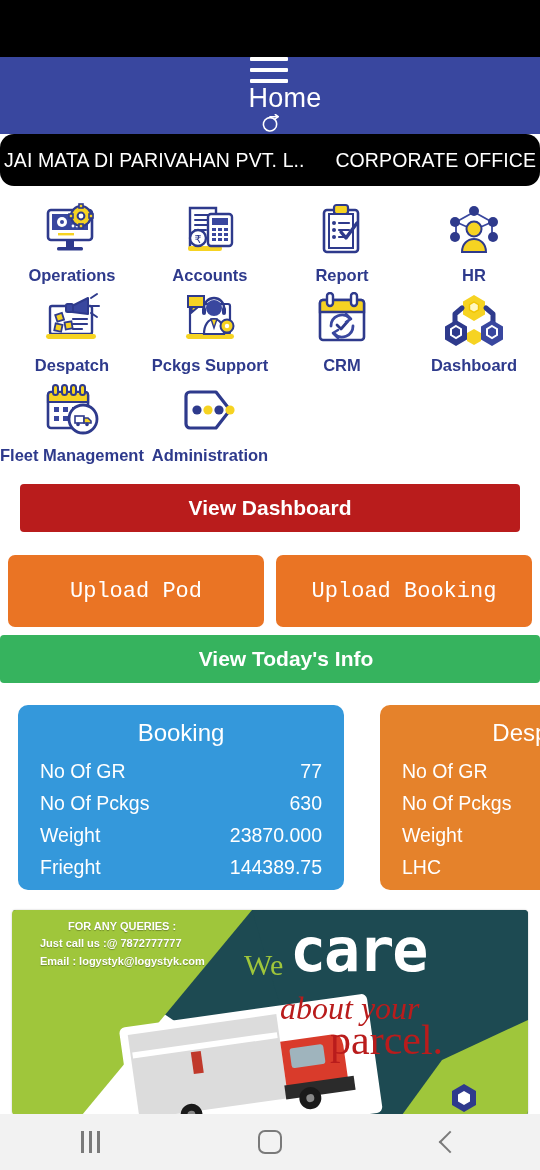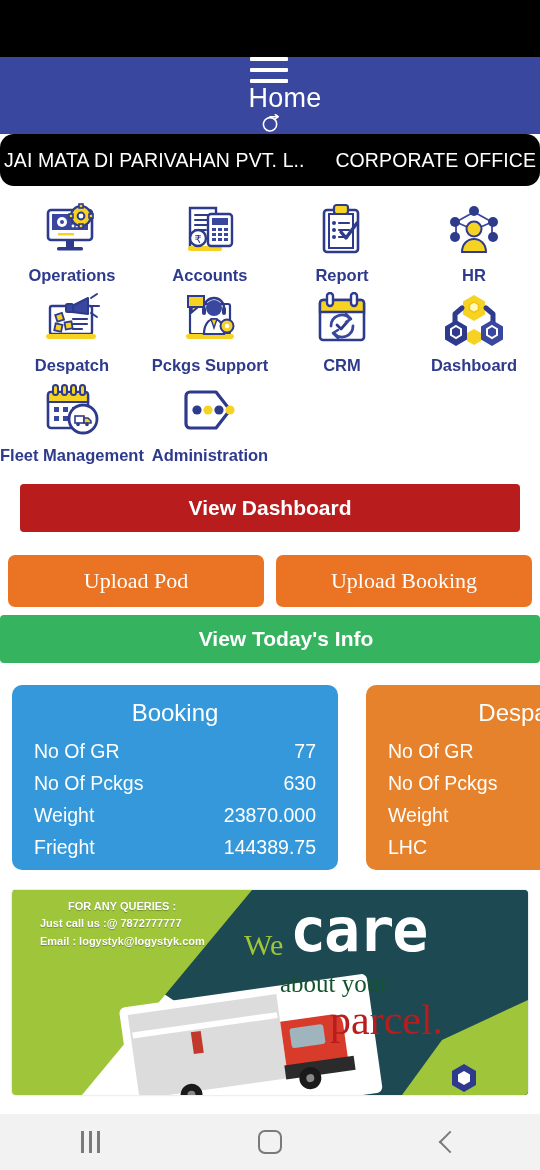--- a/index.html
+++ b/index.html
@@ -55,34 +55,34 @@
   .btn-dashboard {
     margin:14px 20px 0 20px; height:48px; background:#b91c1c; color:#fff;
     border:none; border-radius:4px; width:calc(100% - 40px);
     font-size:21px; font-weight:bold; font-family:inherit; cursor:pointer;
     display:flex; align-items:center; justify-content:center;
   }
   .upload-row {
     display:flex; gap:12px; margin:23px 8px 0 8px;
   }
   .btn-upload {
-    flex:1; height:52px; background:#ea7424; color:#fff; border:none;
-    border-radius:7px; font-size:22px; font-family:Liberation Serif, serif; cursor:pointer;
+    flex:1; height:72px; background:#ea7424; color:#fff; border:none;
+    border-radius:7px; font-size:22px; font-family:Liberation Mono, monospace; cursor:pointer;
     display:flex; align-items:center; justify-content:center;
   }
   .btn-today {
     margin:8px 0 0 0; width:100%; height:48px; background:#36b35e; color:#fff;
     border:none; border-radius:4px; font-size:21px; font-weight:bold;
     font-family:inherit; cursor:pointer;
     display:flex; align-items:center; justify-content:center;padding-left:32px;
   }
 
   
   .cards-scroll {
-    margin-top:22px; display:flex; gap:28px; padding-left:12px;
+    margin-top:22px; display:flex; gap:36px; padding-left:18px;
     overflow-x:hidden; height:185px;
   }
   .stat-card {
     min-width:326px; width:326px; border-radius:10px; padding:14px 22px 12px 22px;
     color:#fff; flex-shrink:0;
   }
   .stat-card.blue { background:#3498db; }
   .stat-card.orange { background:#e5822b; }
   .stat-title { text-align:center; font-size:24px; margin-bottom:8px; font-weight:normal; }
   .stat-row {
@@ -107,22 +107,22 @@
   .promo-we {
     position:absolute; left:232px; top:38px; z-index:5;
     color:#9fc63b; font-family:"Liberation Serif", serif; font-size:30px;
   }
   .promo-care {
     position:absolute; left:278px; top:10px; z-index:5; color:#fff;
     font-family:"DejaVu Sans Mono", monospace; font-size:60px; font-weight:bold;
     letter-spacing:-2px; line-height:1;
   }
   .promo-about {
-    position:absolute; left:268px; top:80px; z-index:5; color:#14532d;
-    font-family:"Liberation Serif", serif; font-size:25px; 
+    position:absolute; left:268px; top:80px; z-index:5; color:#b91c1c;
+    font-family:"Liberation Serif", serif; font-size:32px; font-style:italic;
   }
   .promo-parcel {
     position:absolute; left:318px; top:106px; z-index:5; color:#b91c1c;
     font-family:"Liberation Serif", serif; font-size:42px;
   }
 
   
   .navbar {
     position:absolute; bottom:0; left:0; width:100%; height:56px;
     background:#f2f2f2; display:flex; align-items:center;

